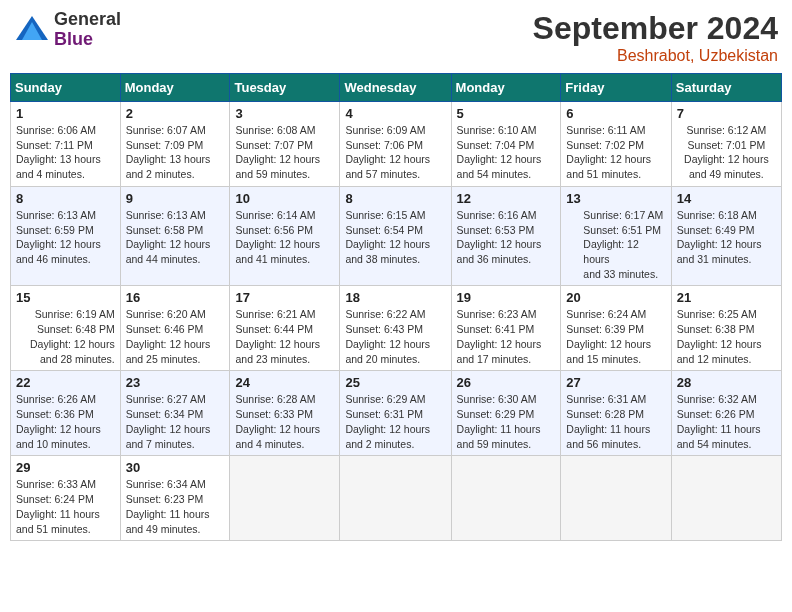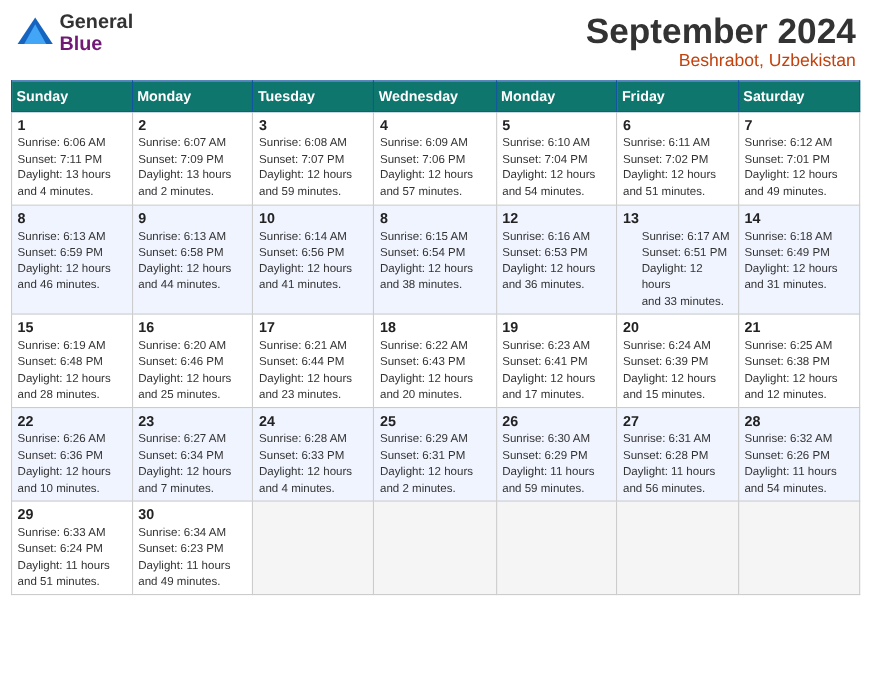--- a/index.html
+++ b/index.html
@@ -165,21 +165,21 @@
         </td>
         <td>
           <span class="day-num">6</span>
           <div class="day-info" style="white-space: pre-line;">Sunrise: 6:11 AM
 Sunset: 7:02 PM
 Daylight: 12 hours
 and 51 minutes.</div>
         </td>
         <td>
           <span class="day-num">7</span>
-          <div class="day-info" style="white-space: pre-line;">Sunrise: 6:12 AM
+          <div class="day-info" style="white-space: pre-line; text-align: center;">Sunrise: 6:12 AM
 Sunset: 7:01 PM
 Daylight: 12 hours
 and 49 minutes.</div>
         </td>
       </tr>
       <tr class="row-shaded">
         <td>
           <span class="day-num">8</span>
           <div class="day-info" style="white-space: pre-line;">Sunrise: 6:13 AM
 Sunset: 6:59 PM
@@ -225,21 +225,21 @@
           <span class="day-num">14</span>
           <div class="day-info" style="white-space: pre-line;">Sunrise: 6:18 AM
 Sunset: 6:49 PM
 Daylight: 12 hours
 and 31 minutes.</div>
         </td>
       </tr>
       <tr>
         <td>
           <span class="day-num">15</span>
-          <div class="day-info" style="white-space: pre-line;">Sunrise: 6:19 AM
+          <div class="day-info" style="white-space: pre-line; text-align: right;">Sunrise: 6:19 AM
 Sunset: 6:48 PM
 Daylight: 12 hours
 and 28 minutes.</div>
         </td>
         <td>
           <span class="day-num">16</span>
           <div class="day-info" style="white-space: pre-line;">Sunrise: 6:20 AM
 Sunset: 6:46 PM
 Daylight: 12 hours
 and 25 minutes.</div>

